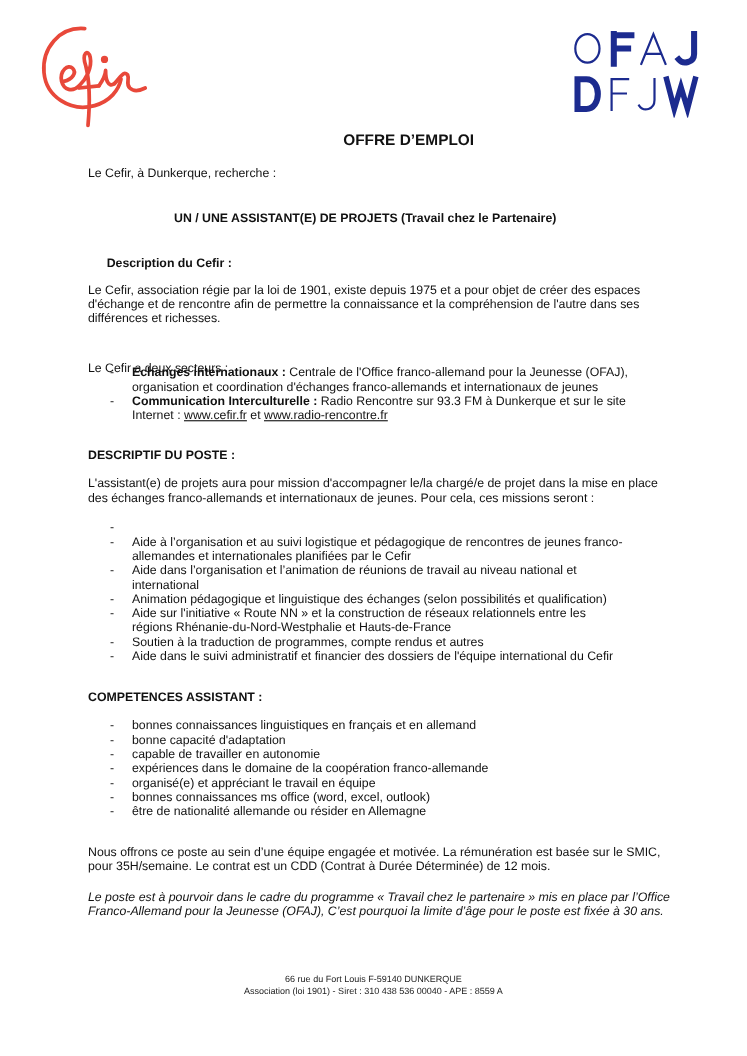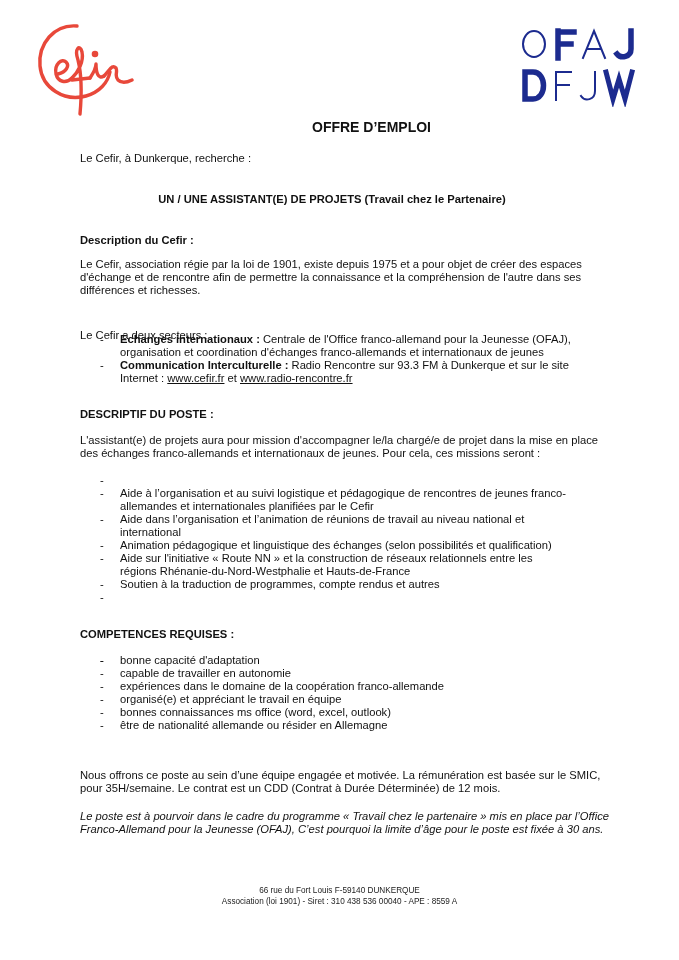--- a/index.html
+++ b/index.html
@@ -68,21 +68,21 @@
     </g>
   </svg>
 </div>
 
 <div class="abs title">OFFRE D’EMPLOI</div>
 
 <div class="abs p text" style="top:152px;">Le Cefir, à Dunkerque, recherche :</div>
 
 <div class="abs center text bold" style="top:193px;">UN / UNE ASSISTANT(E) DE PROJETS (Travail chez le Partenaire)</div>
 
-<div class="abs p text bold" style="top:234px;">Description du Cefir :</div>
+<div class="abs p text bold" style="top:234px;margin-left:17px;">Description du Cefir :</div>
 
 <div class="abs p text" style="top:258px; width:530px;">Le Cefir, association régie par la loi de 1901, existe depuis 1975 et a pour objet de créer des espaces d'échange et de rencontre afin de permettre la connaissance et la compréhension de l'autre dans ses différences et richesses.</div>
 
 <div class="abs p text" style="top:309px;margin-top:20px;">Le Cefir a deux secteurs :</div>
 
 <ul class="dash" style="top:333px;">
   <li>
     <span class="dash-mark">-</span>
     <span class="bold">Echanges internationaux :</span><span> Centrale de l'Office franco-allemand pour la Jeunesse (OFAJ), organisation et coordination d'échanges franco-allemands et internationaux de jeunes</span>
   </li>
@@ -96,27 +96,27 @@
 
 <div class="abs p text" style="top:434px; width:530px;">L'assistant(e) de projets aura pour mission d'accompagner le/la chargé/e de projet dans la mise en place des échanges franco-allemands et internationaux de jeunes. Pour cela, ces missions seront :</div>
 
 <ul class="dash" style="top:474px; width:470px;">
   <li><span class="dash-mark">-</span><span></span>​</li>
   <li><span class="dash-mark">-</span><span>Aide à l’organisation et au suivi logistique et pédagogique de rencontres de jeunes franco-allemandes et internationales planifiées par le Cefir</span></li>
   <li><span class="dash-mark">-</span><span>Aide dans l’organisation et l’animation de réunions de travail au niveau national et international</span></li>
   <li><span class="dash-mark">-</span><span>Animation pédagogique et linguistique des échanges (selon possibilités et qualification)</span></li>
   <li><span class="dash-mark">-</span><span>Aide sur l'initiative « Route NN » et la construction de réseaux relationnels entre les régions Rhénanie-du-Nord-Westphalie et Hauts-de-France</span></li>
   <li><span class="dash-mark">-</span><span>Soutien à la traduction de programmes, compte rendus et autres</span></li>
-  <li><span class="dash-mark">-</span></li>
+  <li><span class="dash-mark">-</span><span>Aide dans le suivi administratif et financier des dossiers de l'équipe international du Cefir</span></li>
 </ul>
 
-<div class="abs p text bold" style="top:628px;">COMPETENCES REQUISES :</div>
+<div class="abs p text bold" style="top:628px;">COMPETENCES ASSISTANT :</div>
 
 <ul class="dash" style="top:654px;">
-  <li><span class="dash-mark">-</span></li>
+  <li><span class="dash-mark">-</span><span>bonnes connaissances linguistiques en français et en allemand</span></li>
   <li><span class="dash-mark">-</span><span>bonne capacité d'adaptation</span></li>
   <li><span class="dash-mark">-</span><span>capable de travailler en autonomie</span></li>
   <li><span class="dash-mark">-</span><span>expériences dans le domaine de la coopération franco-allemande</span></li>
   <li><span class="dash-mark">-</span><span>organisé(e) et appréciant le travail en équipe</span></li>
   <li><span class="dash-mark">-</span><span>bonnes connaissances ms office (word, excel, outlook)</span></li>
   <li><span class="dash-mark">-</span><span>être de nationalité allemande ou résider en Allemagne</span></li>
 </ul>
 
 <div class="abs p text" style="top:769px; width:530px;">Nous offrons ce poste au sein d’une équipe engagée et motivée. La rémunération est basée sur le SMIC, pour 35H/semaine. Le contrat est un CDD (Contrat à Durée Déterminée) de 12 mois.</div>
 

